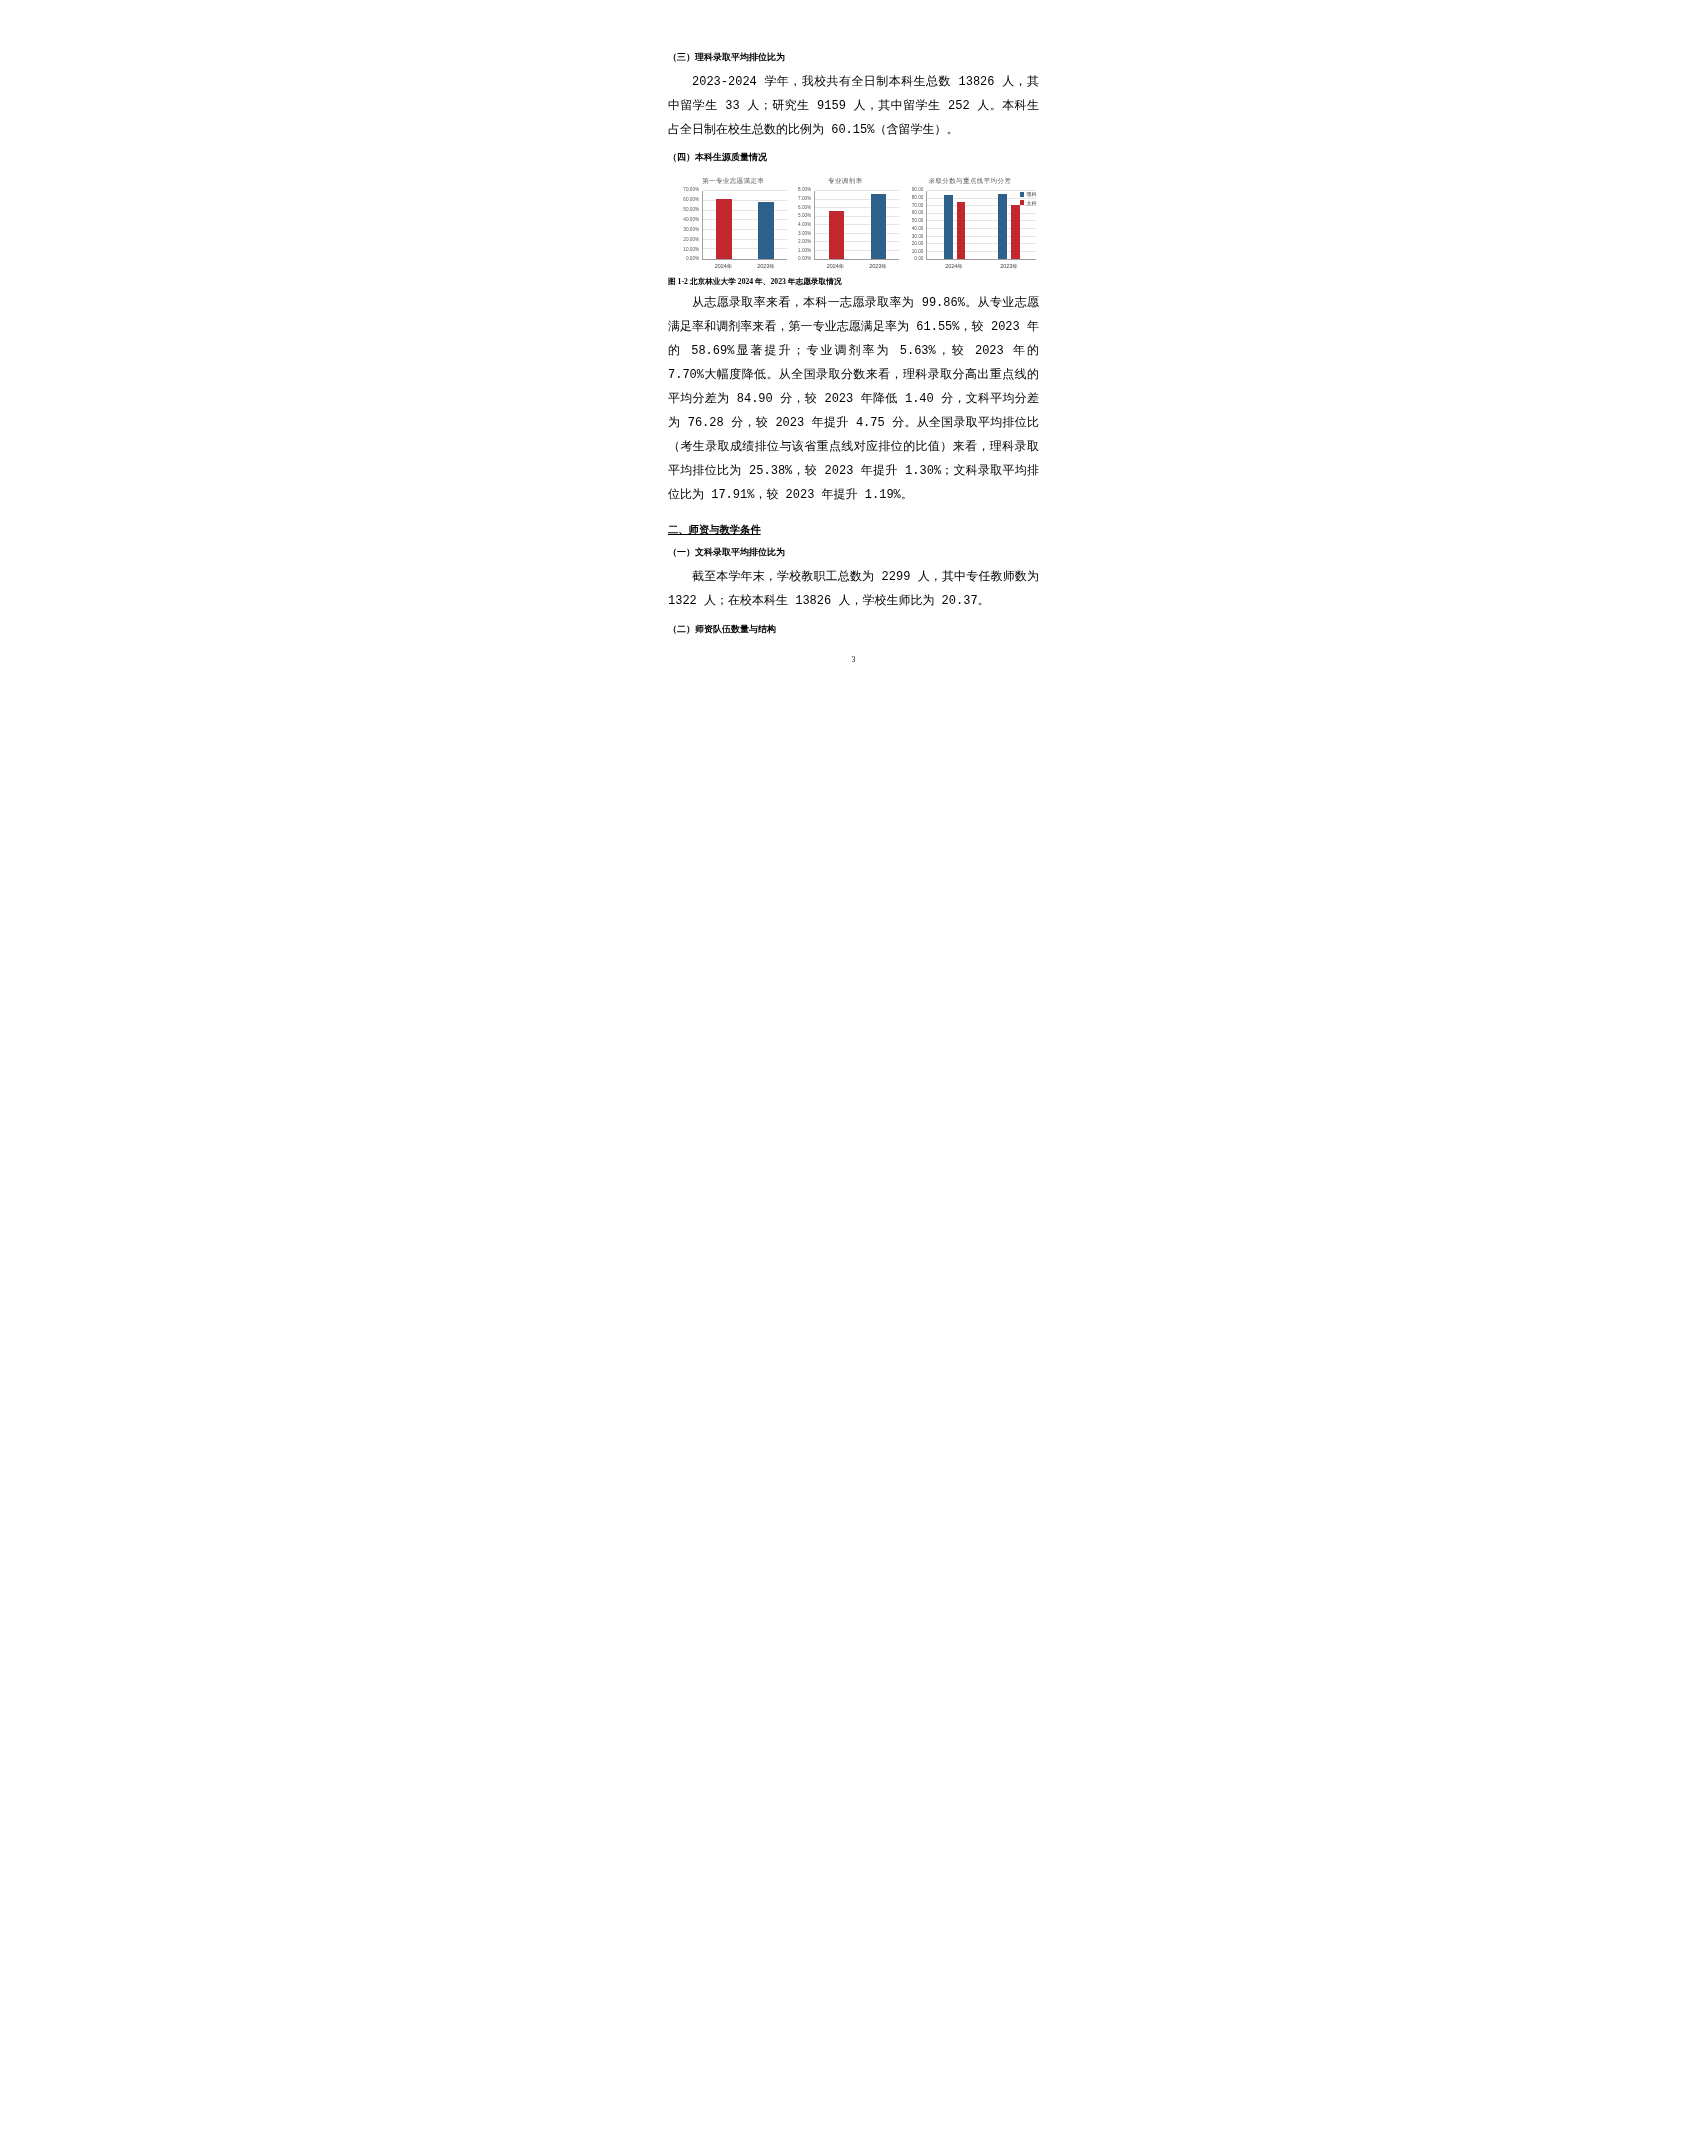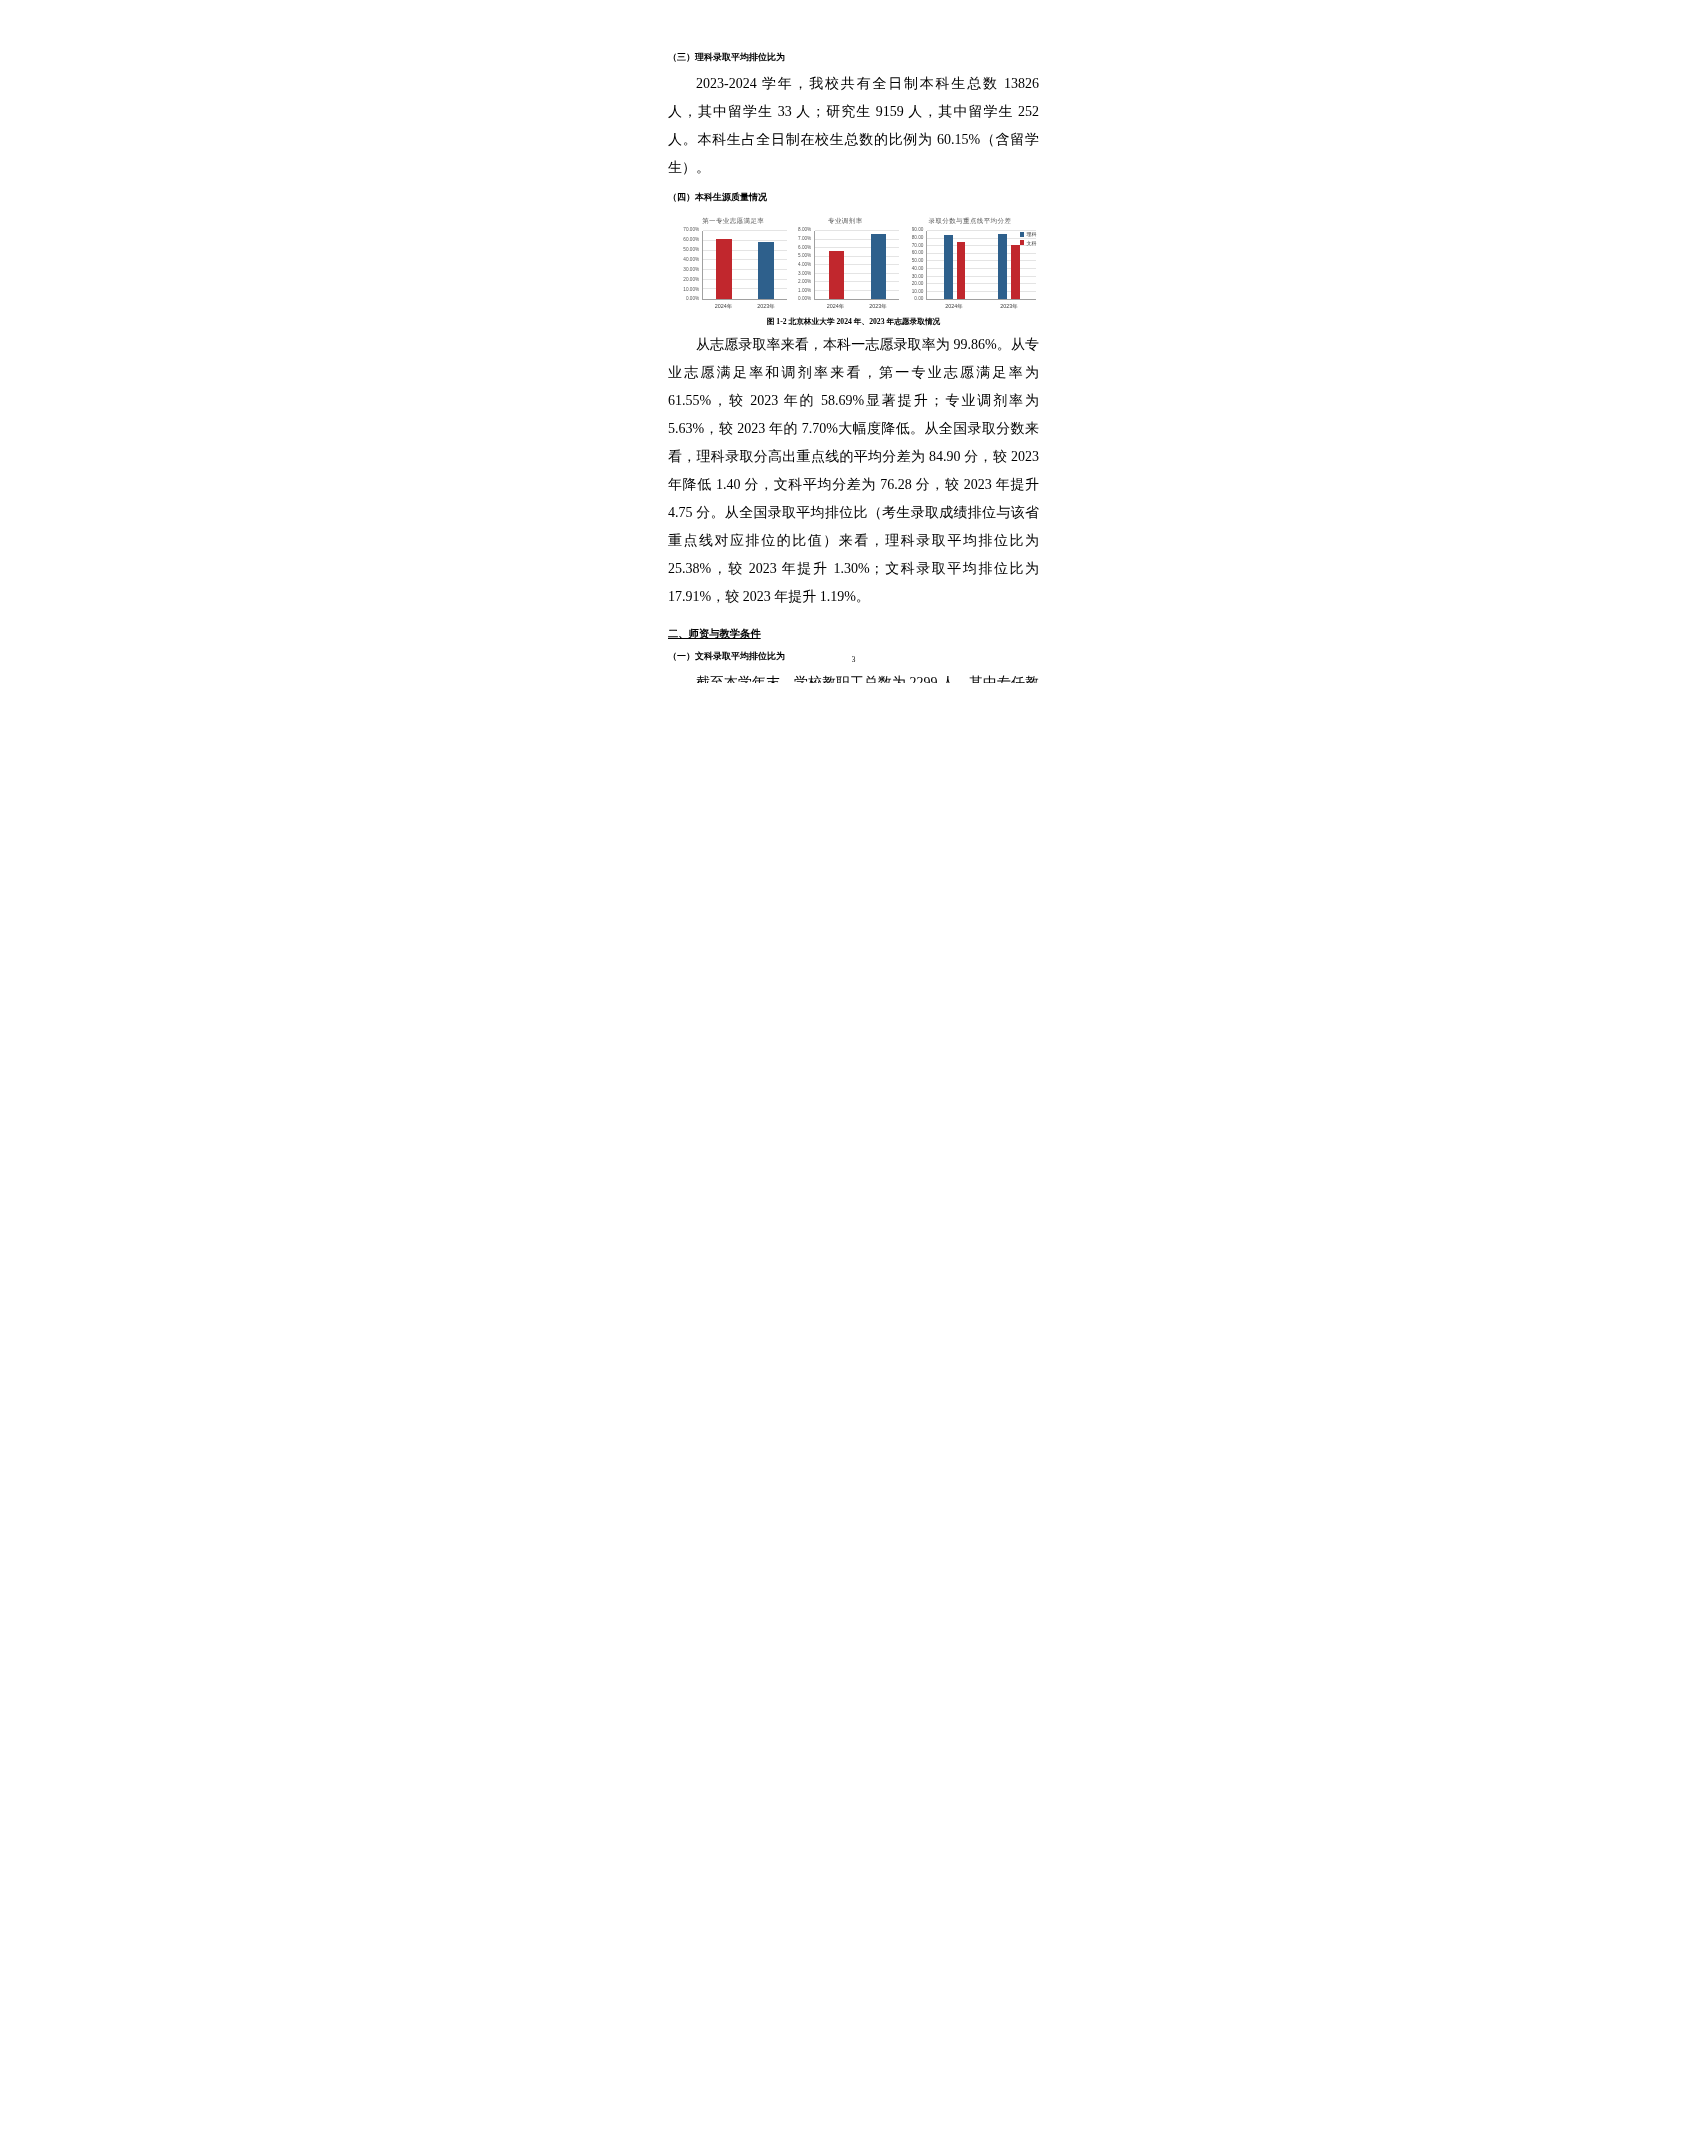--- a/index.html
+++ b/index.html
@@ -24,25 +24,26 @@
     text-decoration: underline;
   }
   h3.section {
     font-family: "Liberation Sans", "DejaVu Sans", sans-serif;
     font-size: 9px;
     font-weight: bold;
     margin: 9.5px 0 6px 0;
     color: #000;
   }
   p.body-text {
-    font-size: 14px;
+    font-size: 12px;
     line-height: 2.0;
     text-align: justify;
     text-indent: 2em;
     margin: 0 0 5.2px 0;
+    font-family: Liberation Mono, monospace;
   }
   .charts-row {
     display: flex;
     justify-content: space-between;
     align-items: flex-start;
     margin: 13px 2.6px 4.3px 11.2px;
   }
   .chart { display: flex; flex-direction: column; }
   .charts-row .chart:nth-child(1) { width: 108px; }
   .charts-row .chart:nth-child(2) { width: 108px; }
@@ -97,21 +98,21 @@
     flex-direction: column;
     gap: 2.6px;
   }
   .legend-item {
     display: flex; align-items: center; gap: 2.2px;
     font-family: "Liberation Sans", "DejaVu Sans", sans-serif;
     font-size: 5px; color: #333;
   }
   .legend-swatch { width: 4.7px; height: 4.7px; flex: none; }
   p.caption {
-    text-align: center;
+    text-align: left;
     font-weight: bold;
     font-size: 7.7px;
     margin: 6.9px 0 4.3px 0;
   }
   .page-number {
     position: absolute;
     bottom: 19px;
     left: 0;
     width: 100%;
     text-align: center;

